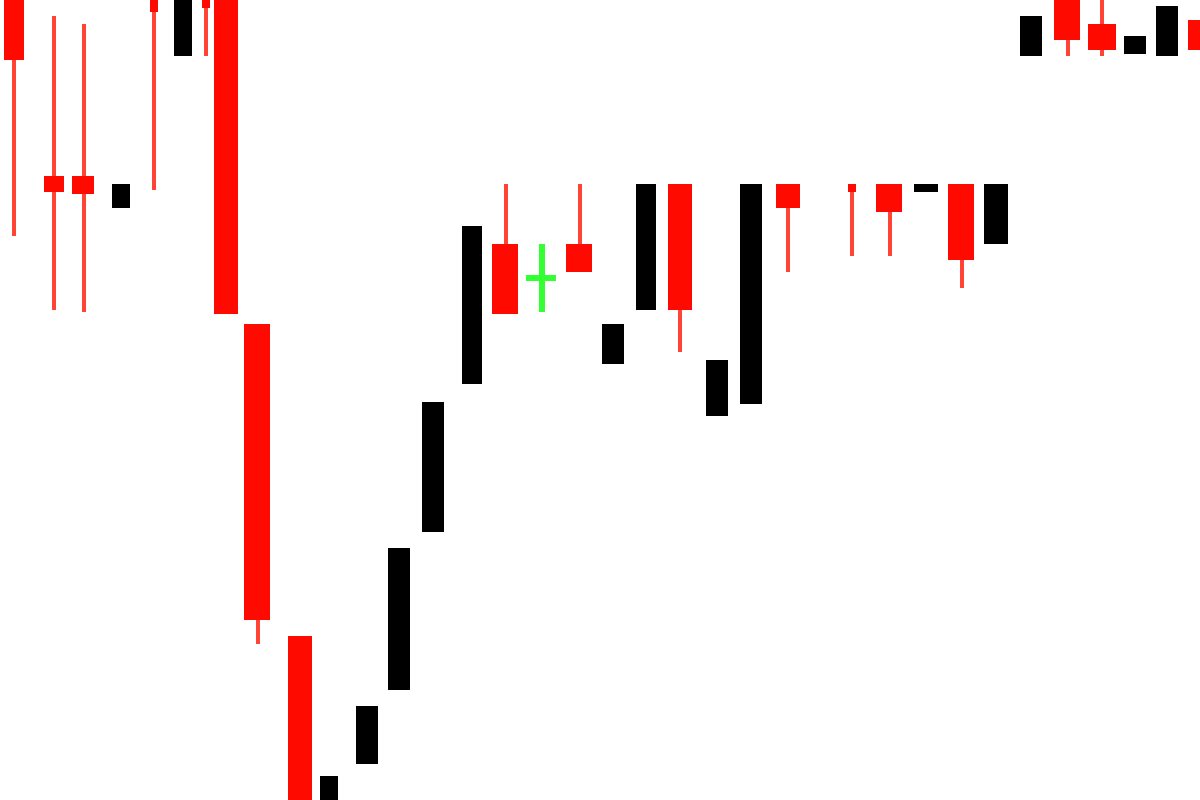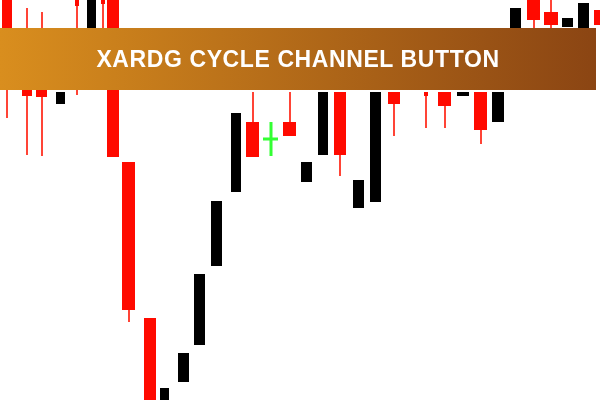--- a/index.html
+++ b/index.html
@@ -215,17 +215,14 @@
       <div class="candle" style="left: 578px; width: 11px; top: 0px; height: 400px;">
         <div class="wick" style="top: 3px; height: 25px; width: 2px; background: rgb(0, 0, 0);"></div>
         <div class="body" style="top: 3px; height: 25px; background: rgb(0, 0, 0);"></div>
       </div>
       <div class="candle" style="left: 594px; width: 8px; top: 0px; height: 400px;">
         <div class="wick" style="top: 10px; height: 15px; width: 2px; background: rgb(255, 68, 54);"></div>
         <div class="body" style="top: 10px; height: 15px; background: rgb(255, 10, 0);"></div>
       </div>
     </div>
 
-  <div id="banner" style="background: linear-gradient(90deg, rgb(217, 142, 30) 0%, rgb(139, 69, 19) 100%);">
-    <div id="banner-title" style="color: rgb(255, 255, 255);">XARDG CYCLE CHANNEL BUTTON</div>
-  </div>
 
 </div>
 
 </body></html>

